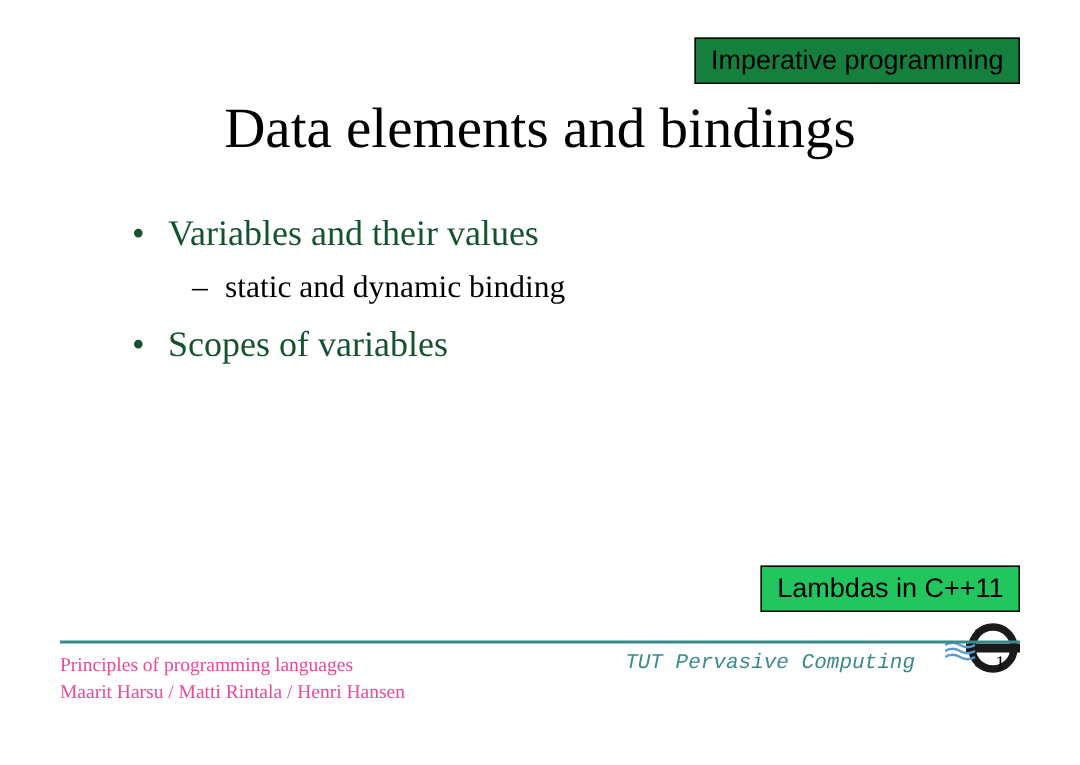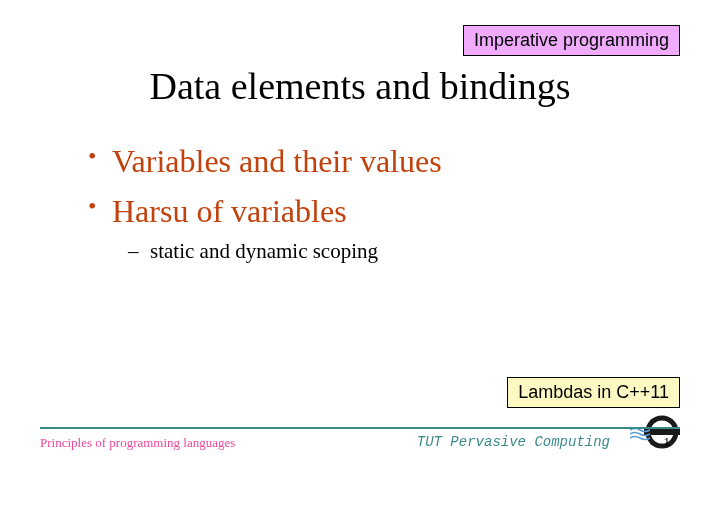--- a/index.html
+++ b/index.html
@@ -16,26 +16,26 @@
       overflow: hidden;
     }
     .tag-box {
       position: absolute;
       border: 1.5px solid #000;
       font-family: Arial, Helvetica, sans-serif;
       font-size: 18px;
       padding: 4px 10px;
     }
     .tag-yellow {
-      background: #f0abfc;
+      background: #15803d;
       top: 25px;
       right: 40px;
     }
     .tag-blue {
-      background: #fef9c3;
+      background: #22c55e;
       top: 377px;
       right: 40px;
     }
     .title {
       position: absolute;
       top: 64px;
       left: 0;
       right: 0;
       text-align: center;
       font-size: 38px;
@@ -43,22 +43,22 @@
       color: #000;
       font-family: Liberation Serif, serif;
     }
     .content {
       position: absolute;
       top: 143px;
       left: 86px;
       right: 40px;
     }
     .bullet-item {
-      font-size: 32px;
-      color: #c2410c;
+      font-size: 24px;
+      color: #14532d;
       margin-bottom: 13px;
       padding-left: 26px;
       position: relative;
     }
     .bullet-item::before {
       content: "•";
       position: absolute;
       left: 2px;
       top: 0;
       font-size: 24px;
@@ -119,22 +119,22 @@
   </style>
 </head>
 <body>
 
 <div class="tag-box tag-yellow">Imperative programming</div>
 
 <h1 class="title">Data elements and bindings</h1>
 
 <div class="content">
   <div class="bullet-item">Variables and their values</div>
-  <div class="bullet-item">Harsu of variables</div>
-  <div class="sub-item">static and dynamic scoping</div>
+  <div class="sub-item">static and dynamic binding</div>
+  <div class="bullet-item">Scopes of variables</div>
 </div>
 
 <div class="tag-box tag-blue">Lambdas in C++11</div>
 
 <div class="logo">
   <svg viewBox="0 0 50 40">
     <g fill="#1a1a1a">
       <circle cx="32" cy="22" r="14" fill="none" stroke="#1a1a1a" stroke-width="5"></circle>
       <rect x="14" y="19" width="36" height="6" fill="#1a1a1a"></rect>
       <path d="M 30 6 L 34 6 L 36 9 L 28 9 Z" fill="#1a1a1a"></path>
@@ -149,17 +149,18 @@
       <path d="M 0 24 Q 5 21 10 24 Q 15 27 20 24"></path>
       <path d="M 0 28 Q 5 25 10 28 Q 15 31 20 28"></path>
     </g>
   </svg>
 </div>
 
 <div class="footer-line"></div>
 
 <div class="footer-left">
   <div>Principles of programming languages</div>
+  <div>Maarit Harsu / Matti Rintala / Henri Hansen</div>
 </div>
 
 <div class="footer-center">TUT Pervasive Computing</div>
 
 <div class="page-num">1</div>
 
 </body></html>

